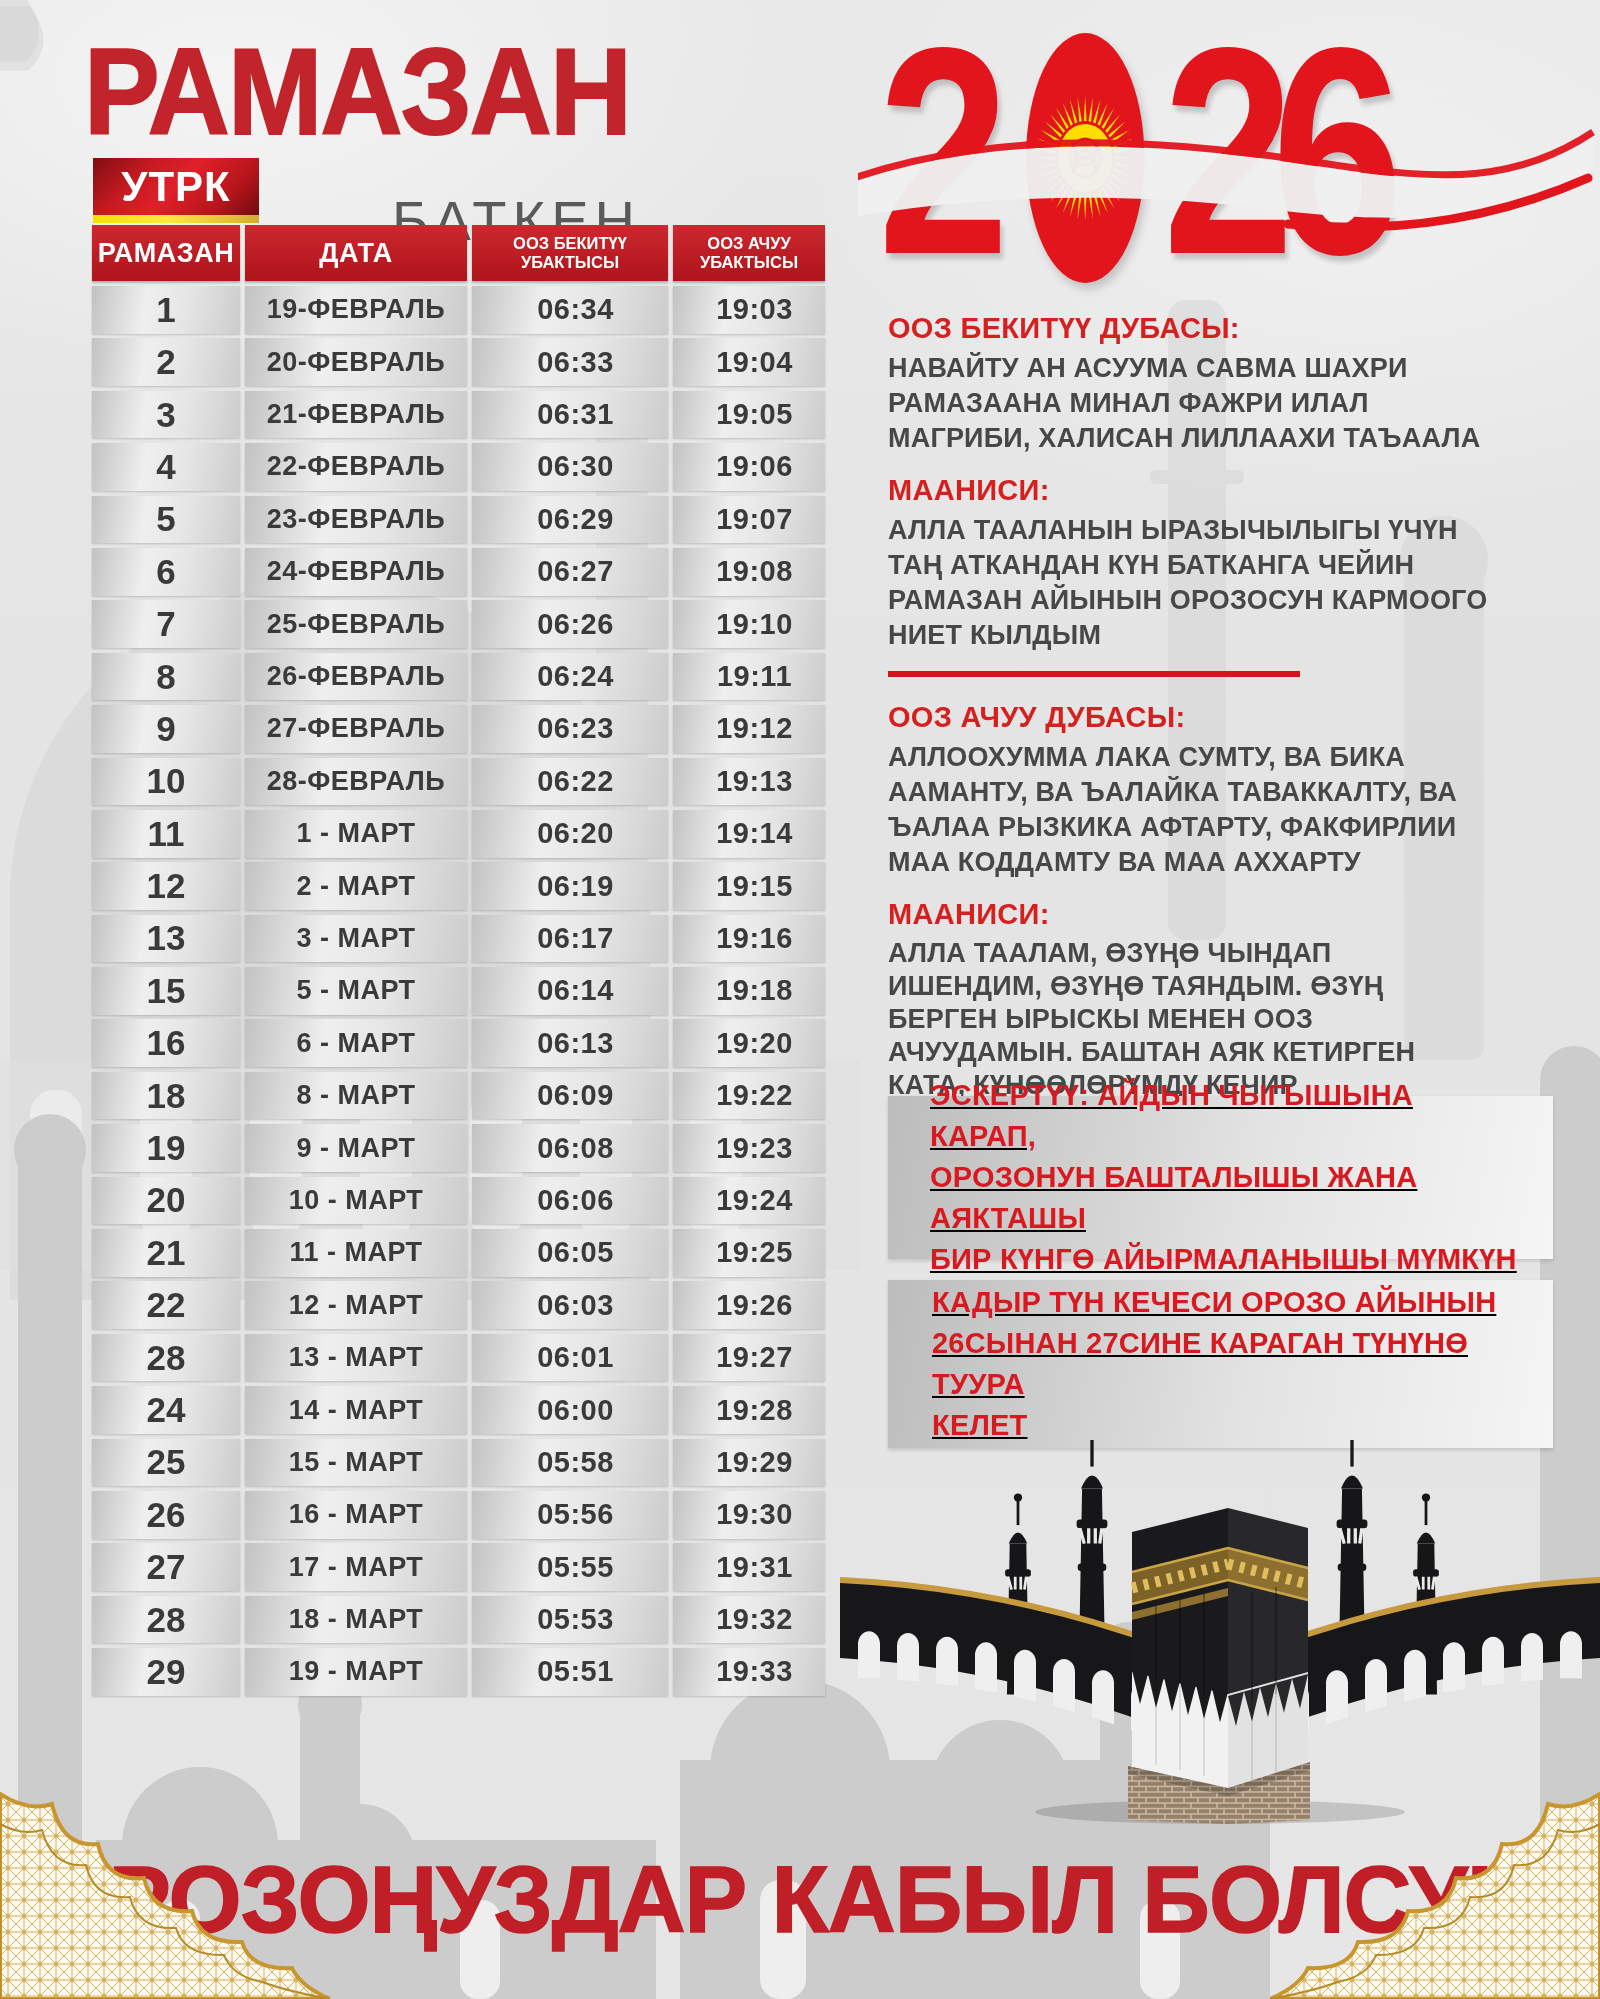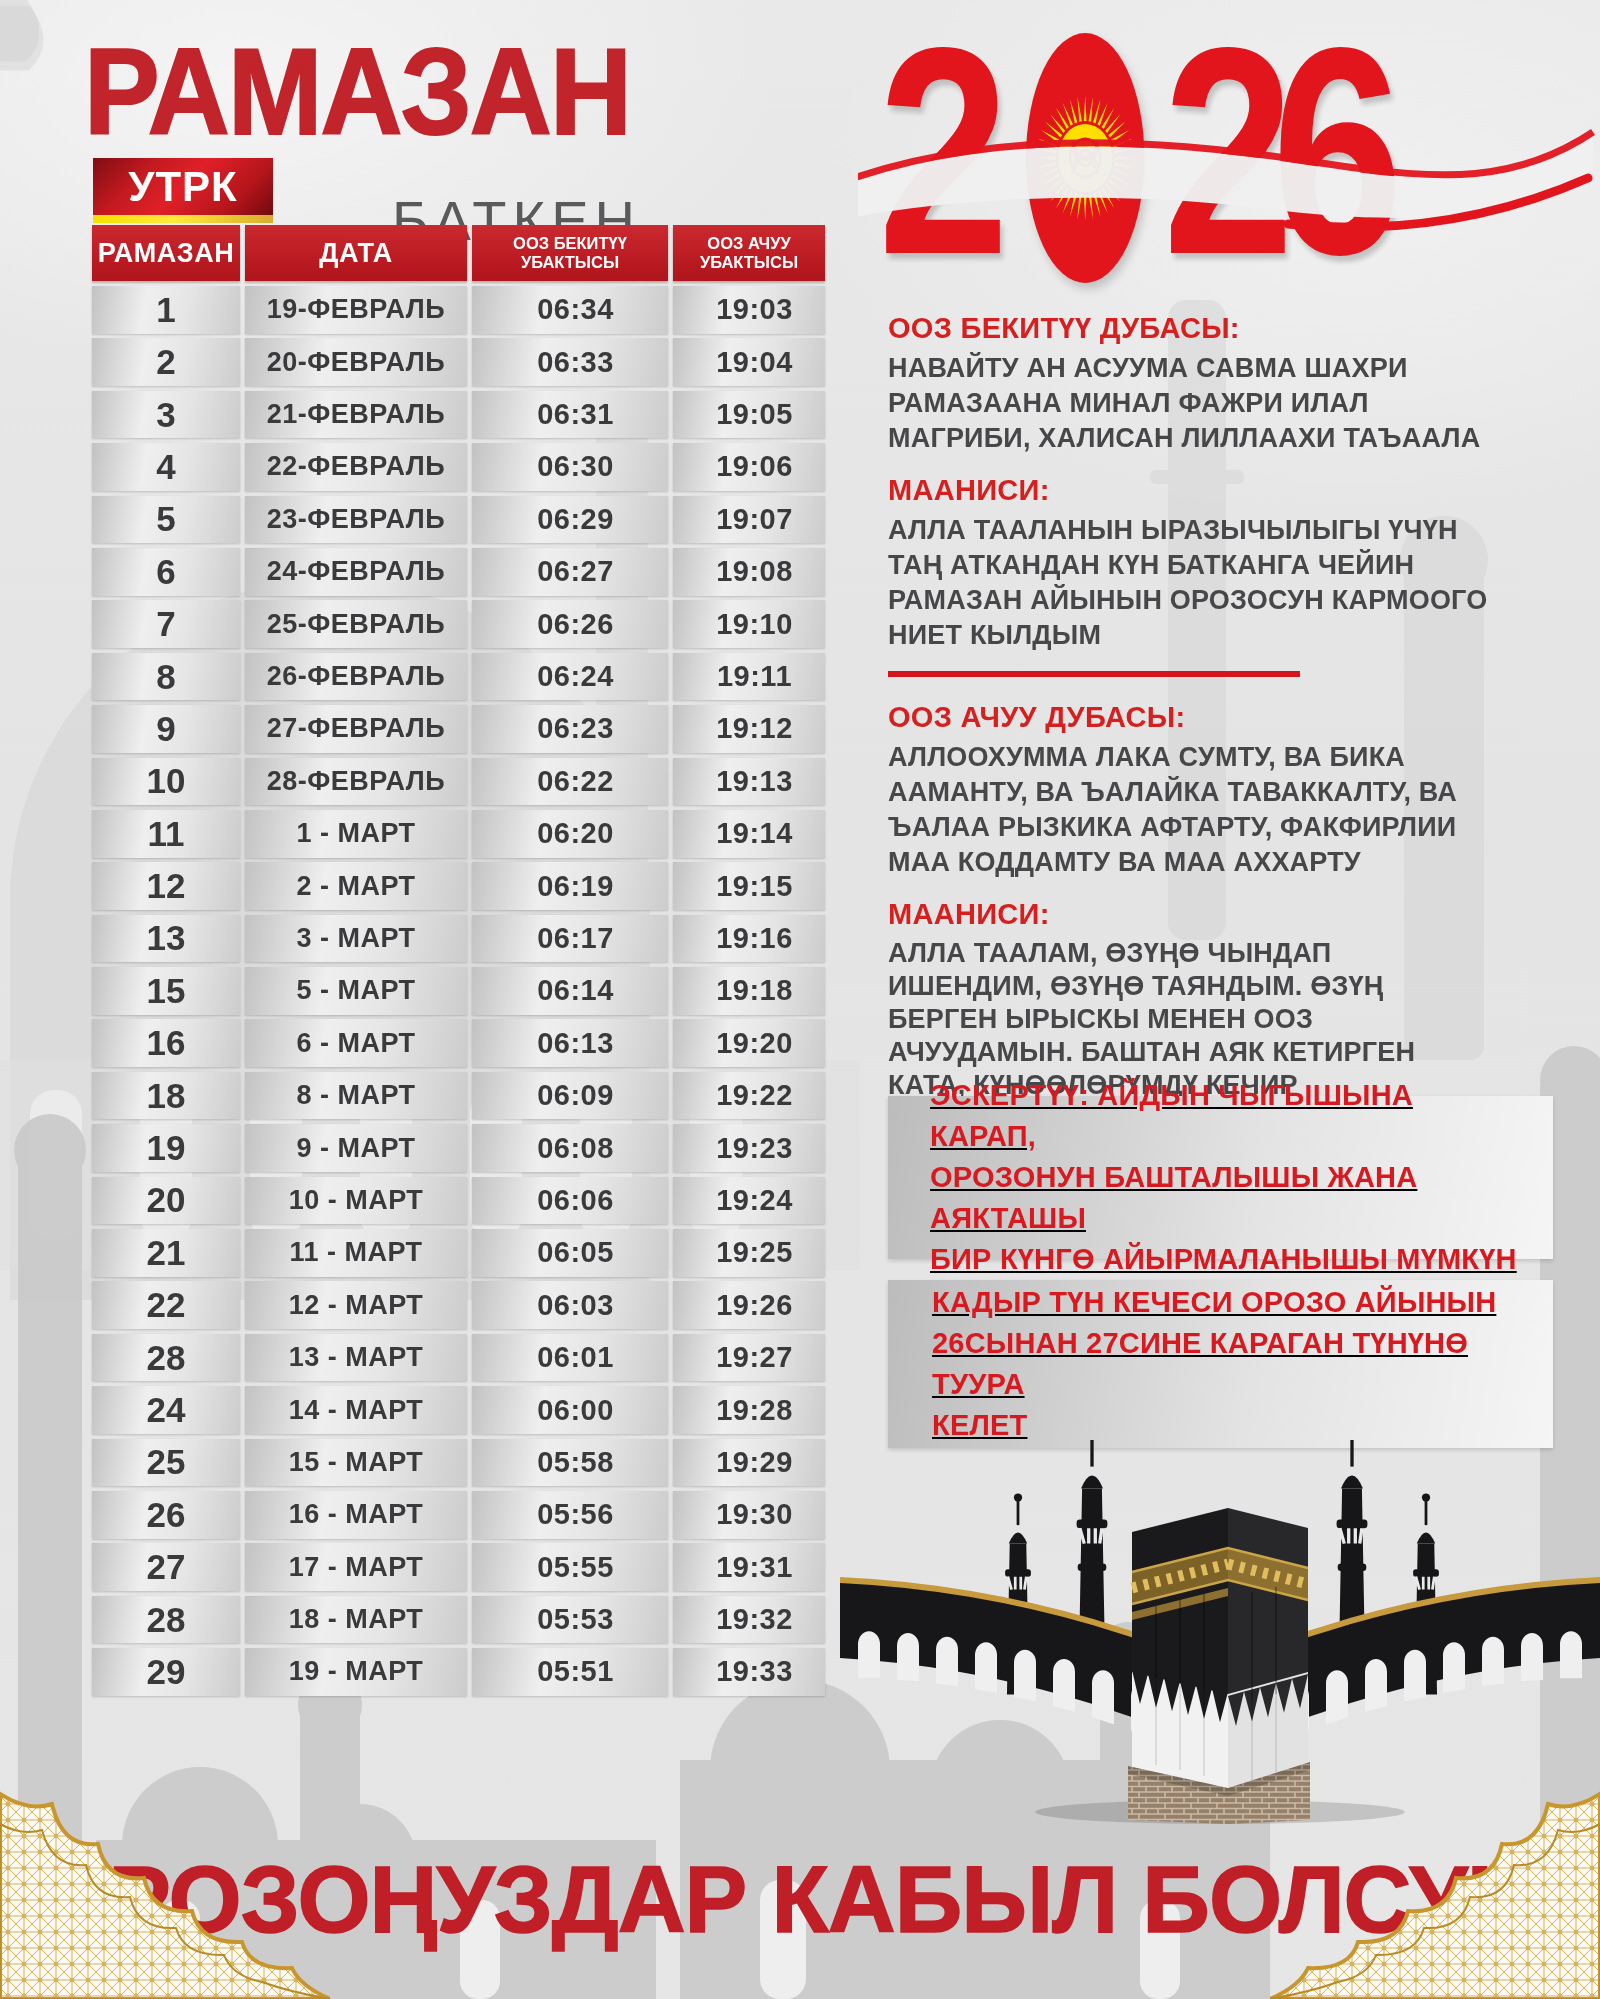--- a/index.html
+++ b/index.html
@@ -15,21 +15,21 @@
   svg{display:block;}
   .bg-art{position:absolute;inset:0;z-index:0;pointer-events:none;}
 
   
   .main-title{
     position:absolute;left:84px;top:22px;z-index:2;
     font-size:122px;font-weight:700;color:#c2242b;letter-spacing:-2px;
     transform:scaleX(.93);transform-origin:left top;white-space:nowrap;
     -webkit-text-stroke:2px #c2242b;
   }
-  .utrk{position:absolute;left:93px;top:158px;width:180px;z-index:2;}
+  .utrk{position:absolute;left:93px;top:158px;width:166px;z-index:2;}
   .utrk .box{
     height:57px;display:flex;align-items:center;justify-content:center;
     background:linear-gradient(135deg,#7e0d12 0%,#c41a20 28%,#e02028 50%,#b4151b 78%,#700a0e 100%);
     color:#fff;font-size:42px;font-weight:700;letter-spacing:1px;
   }
   .utrk .gold{height:8px;background:linear-gradient(90deg,#f5e000 0%,#ffe93c 45%,#d8ab2f 100%);}
   .region{
     position:absolute;left:85px;top:188px;width:556px;z-index:2;text-align:right;
     font-size:56px;font-weight:400;color:#5a5a5c;letter-spacing:6px;
   }

